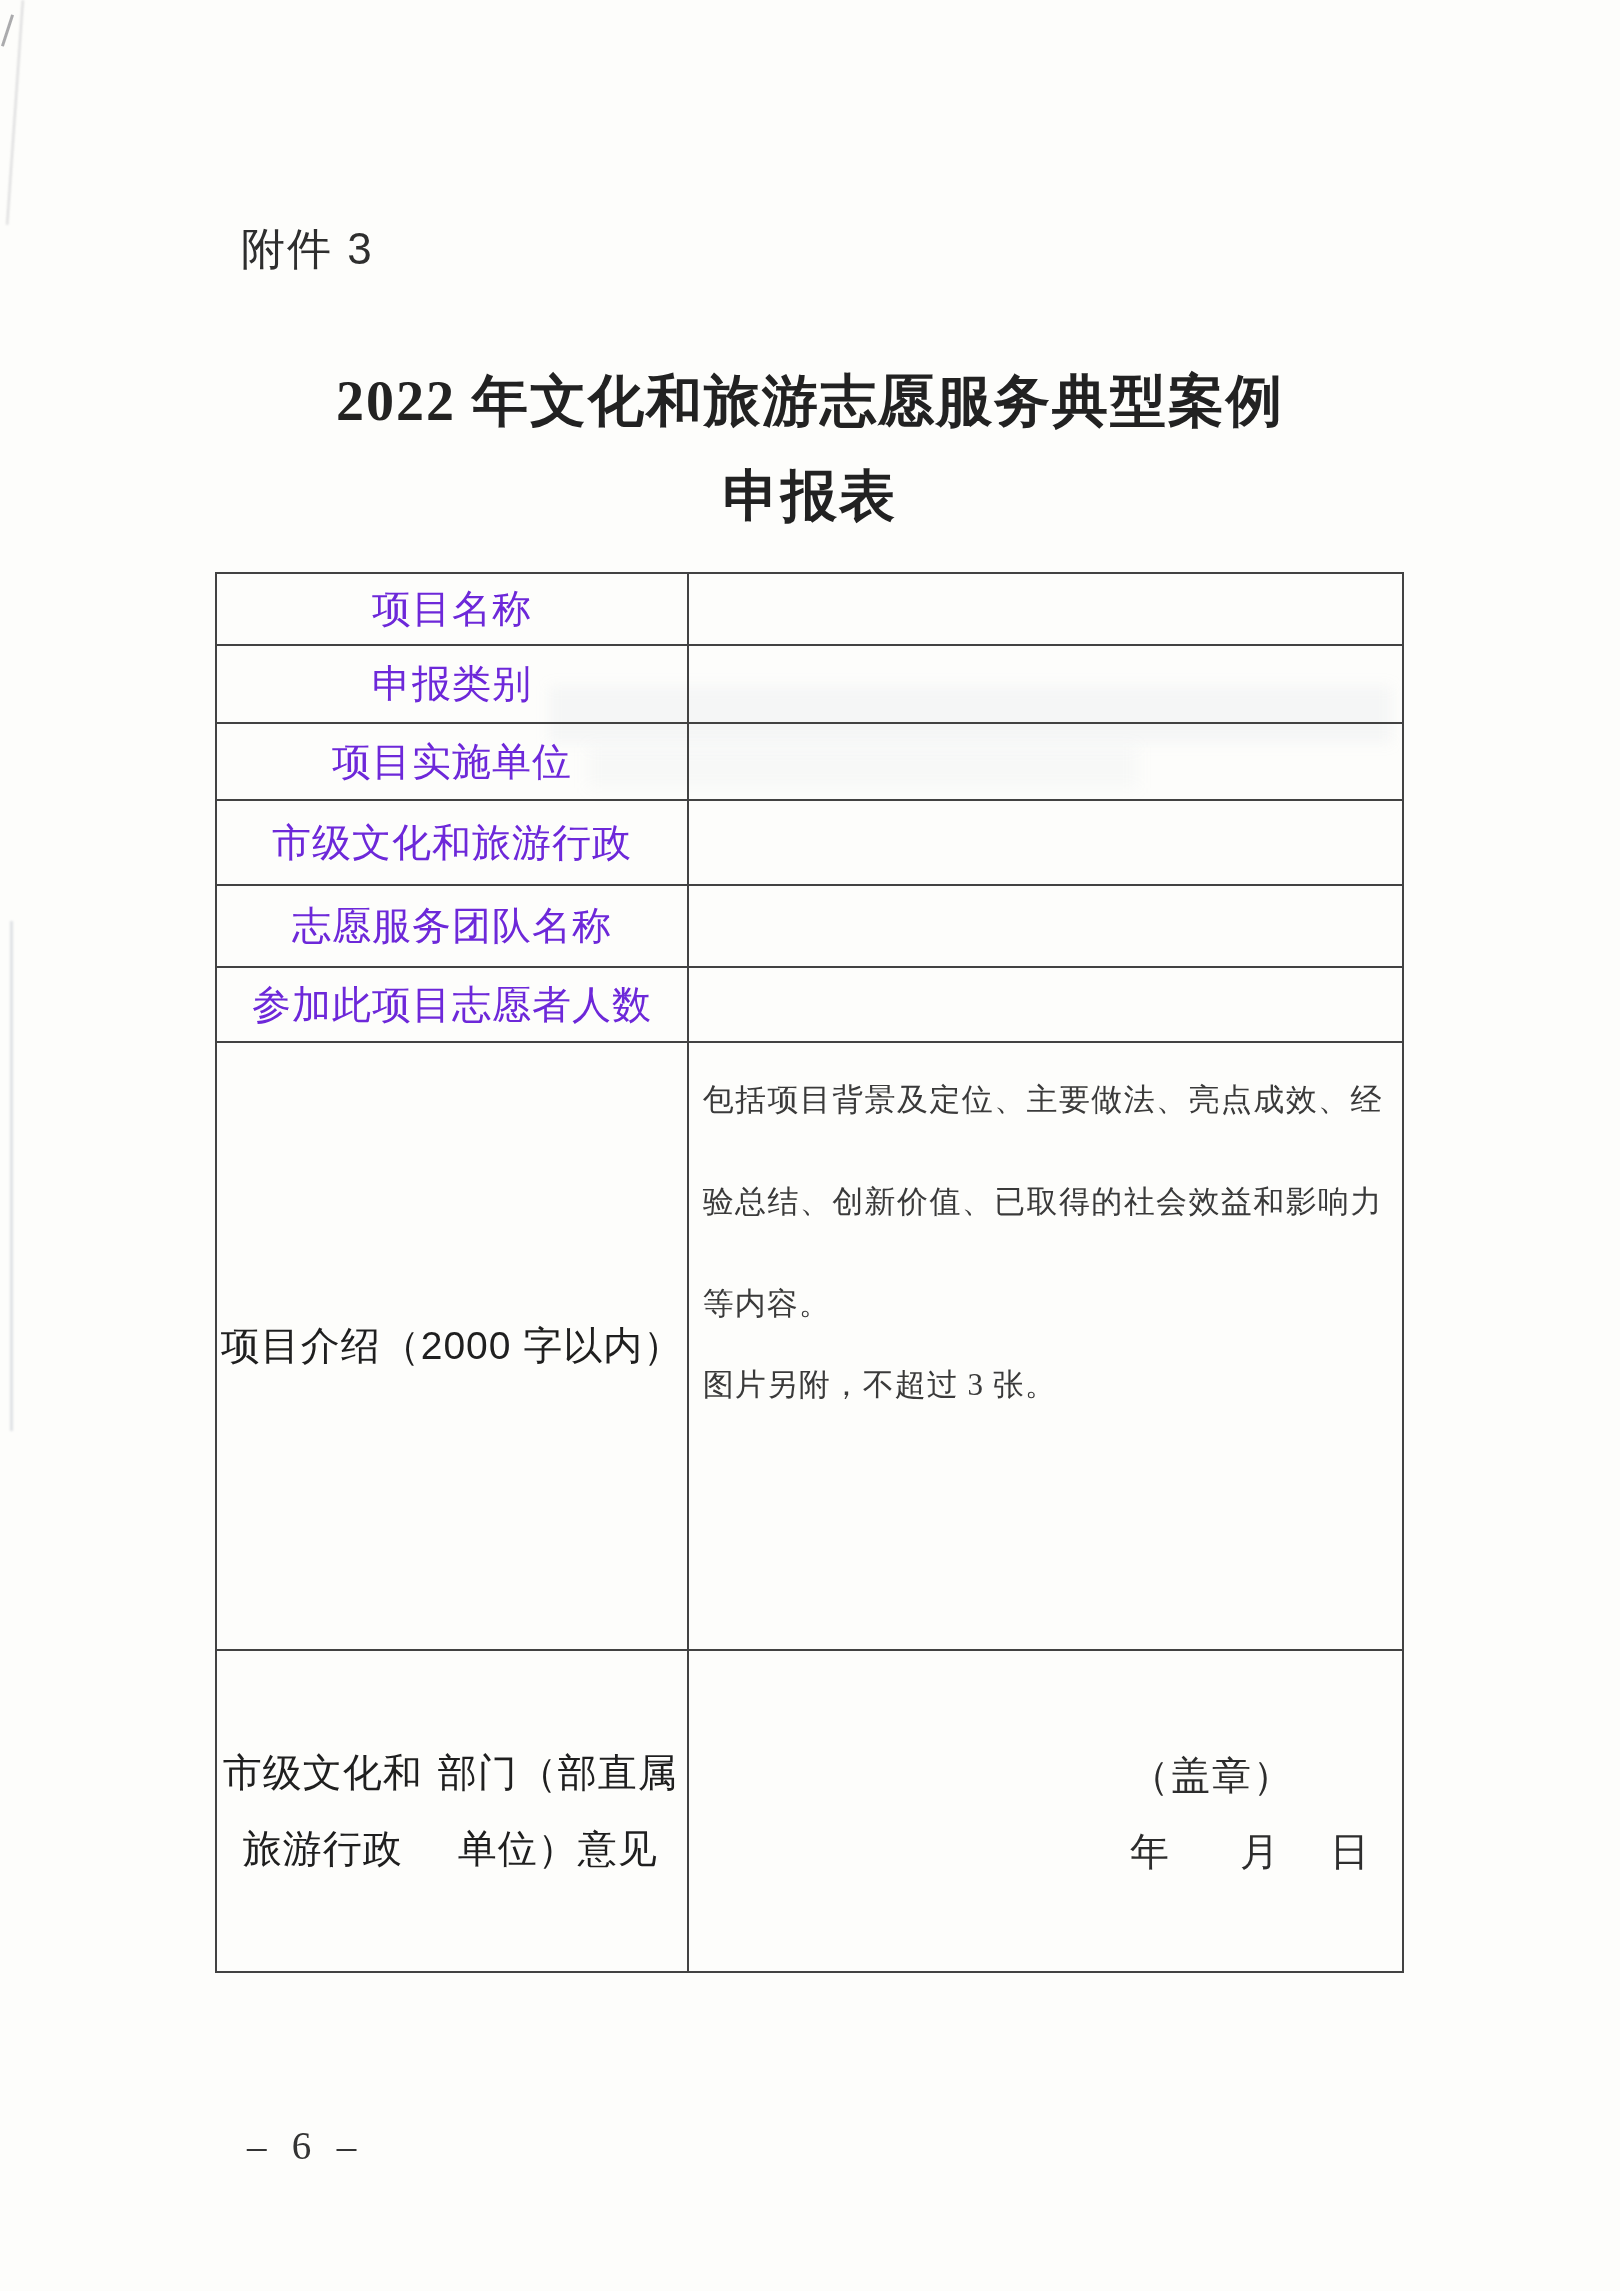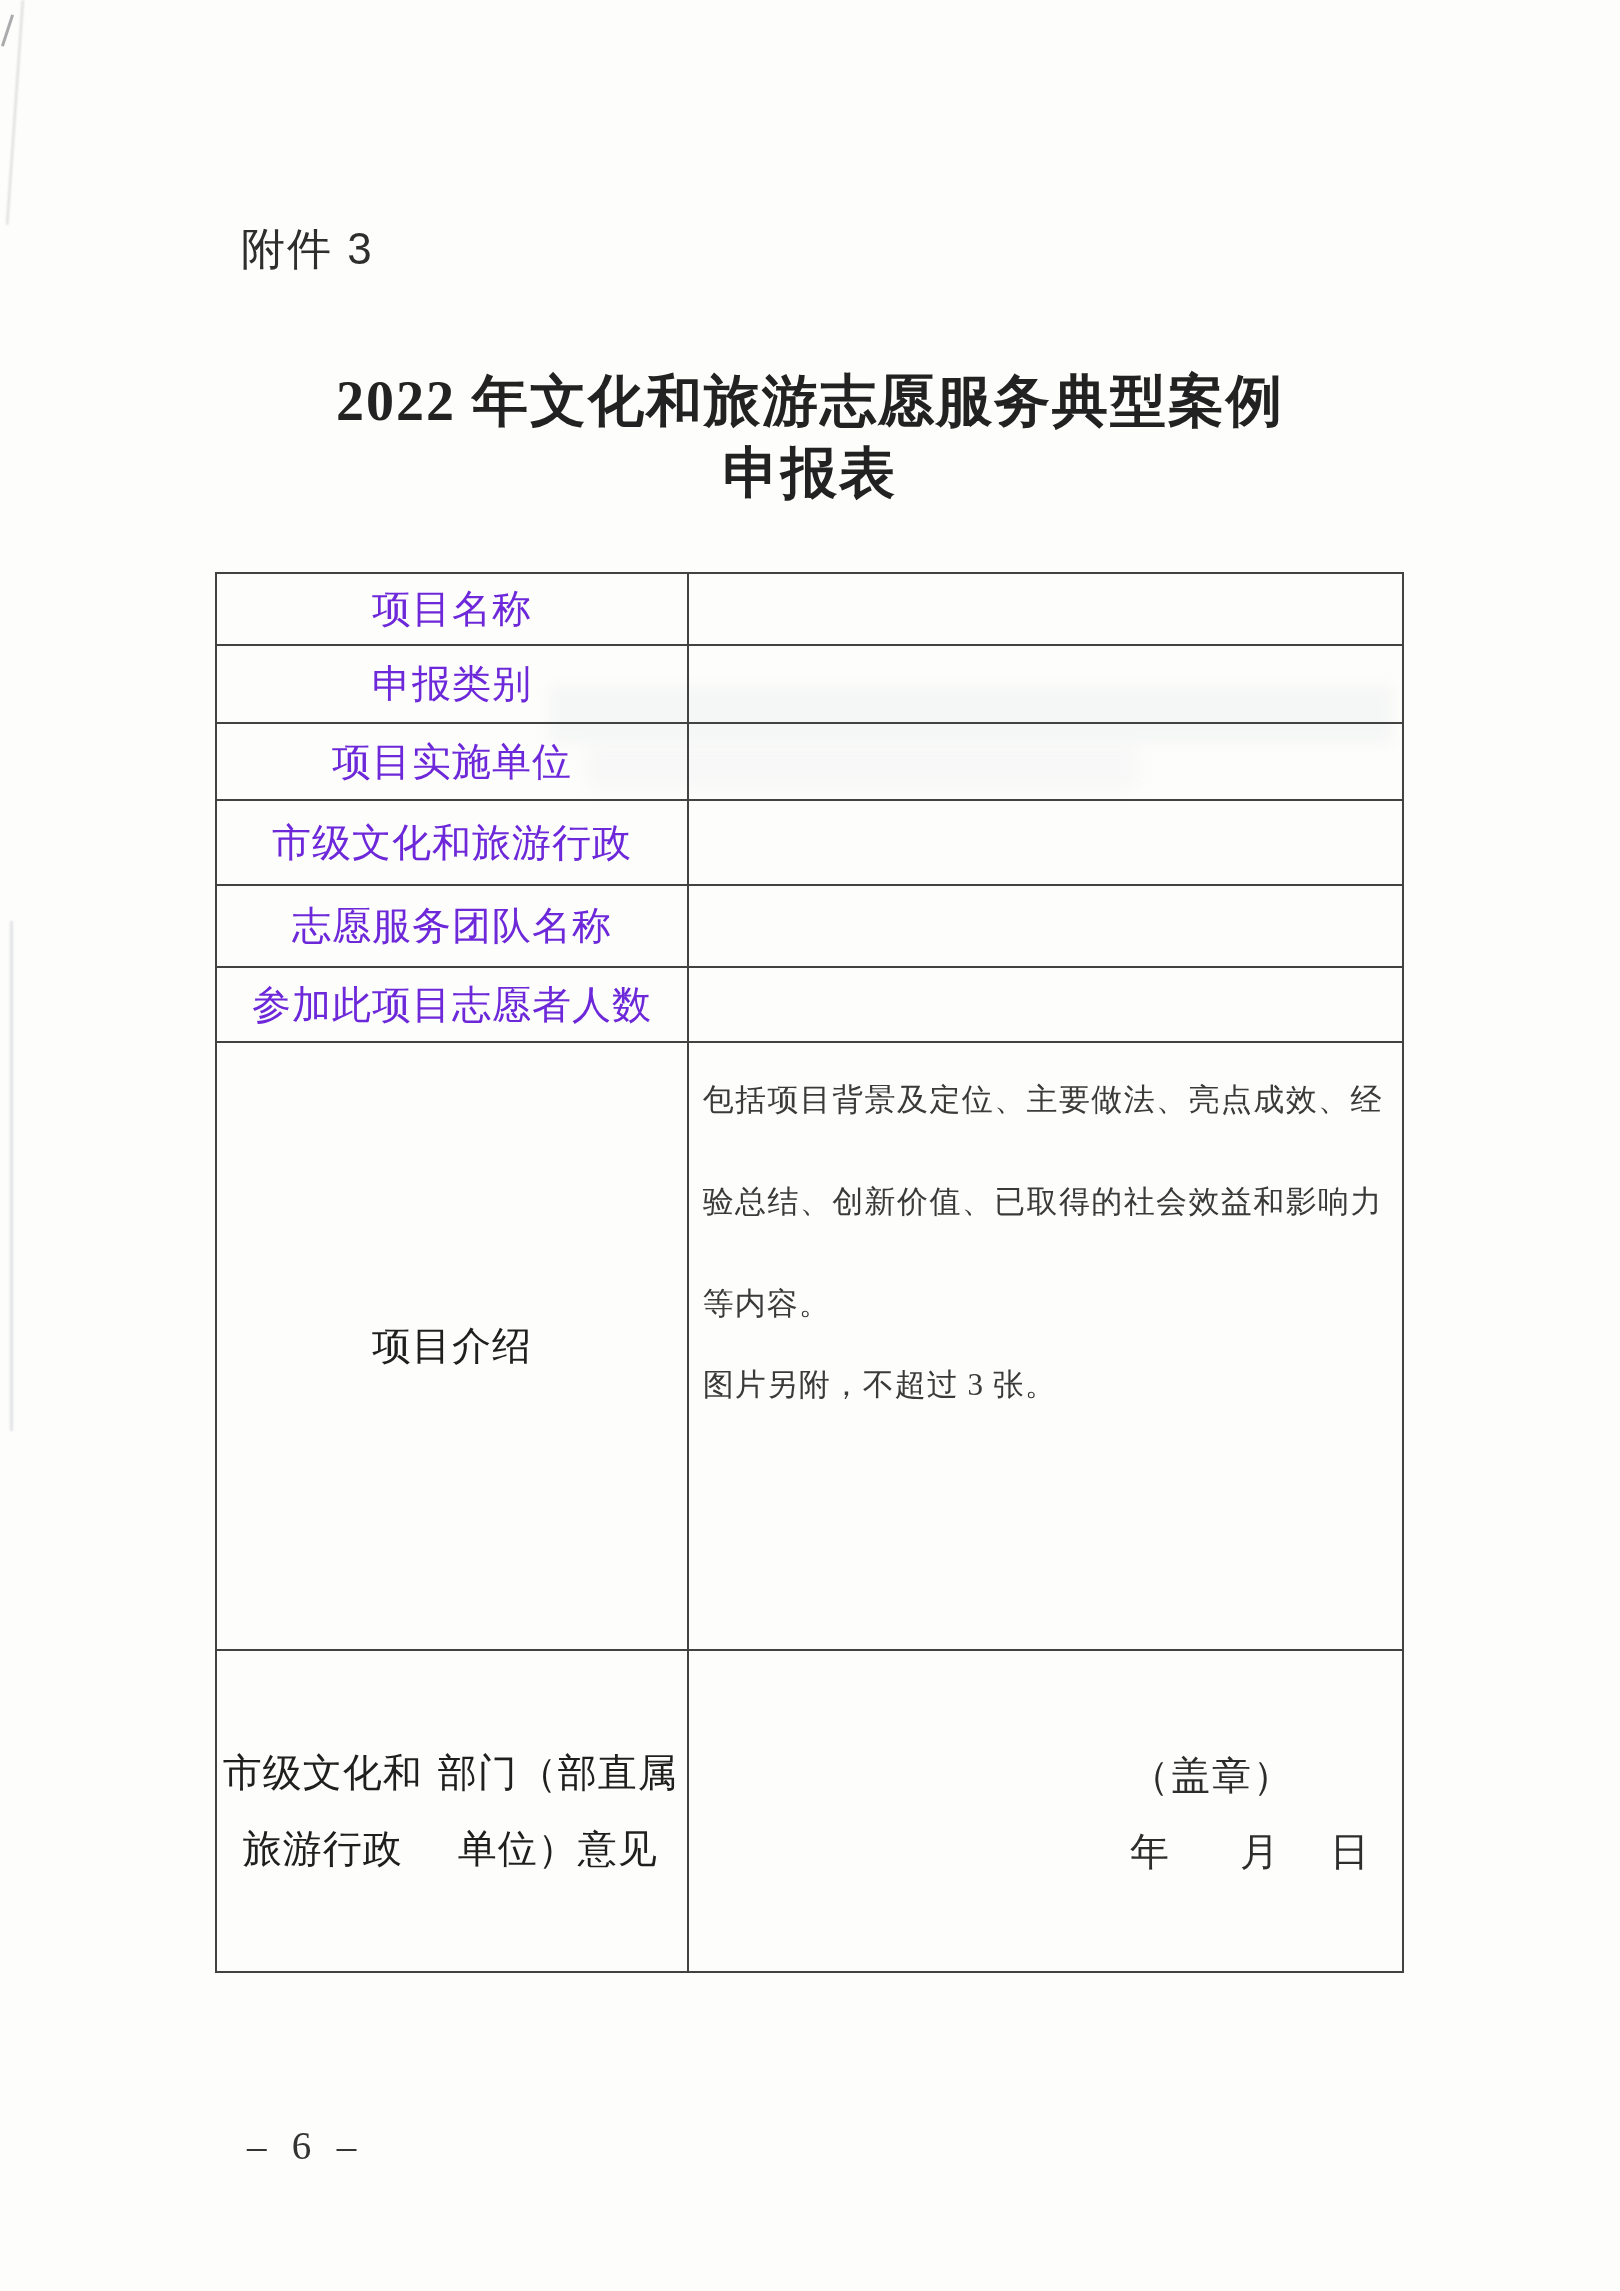--- a/index.html
+++ b/index.html
@@ -17,21 +17,21 @@
     font-family:"Liberation Sans", sans-serif;
     color:#2e2e2e;
   }
   .title-line{
     position:absolute;left:0;right:0;text-align:center;
     font-family:"Liberation Serif", serif;
     font-weight:bold;color:#222;
     font-size:56px;letter-spacing:2px;line-height:65px;
   }
   .title-1{top:369px;}
-  .title-2{top:441px;text-align:center;}
+  .title-2{top:464px;text-align:center;}
 
   
   .ftable{
     position:absolute;left:215px;top:572px;
     width:1189px;height:1401px;
     border:2px solid #424242;
     box-sizing:border-box;
     display:flex;flex-direction:column;
     background:transparent;
   }
@@ -137,20 +137,21 @@
 
 
     <div class="trow r6">
       <div class="cell lab">参加此项目志愿者人数</div>
       <div class="cell val"></div>
     </div>
 
     <div class="trow r7">
       <div class="cell lab-stack">
         <div class="ln">项目介绍</div>
+        <div class="ln">（2000 字以内）</div>
       </div>
       <div class="cell intro-val">
         <p class="intro-hint">包括项目背景及定位、主要做法、亮点成效、经验总结、创新价值、已取得的社会效益和影响力等内容。</p>
         <p class="intro-note">图片另附，不超过 3 张。</p>
       </div>
     </div>
 
     <div class="trow last">
       <div class="cell lab-stack">
         <div class="ln">市级文化和旅游行政</div>

